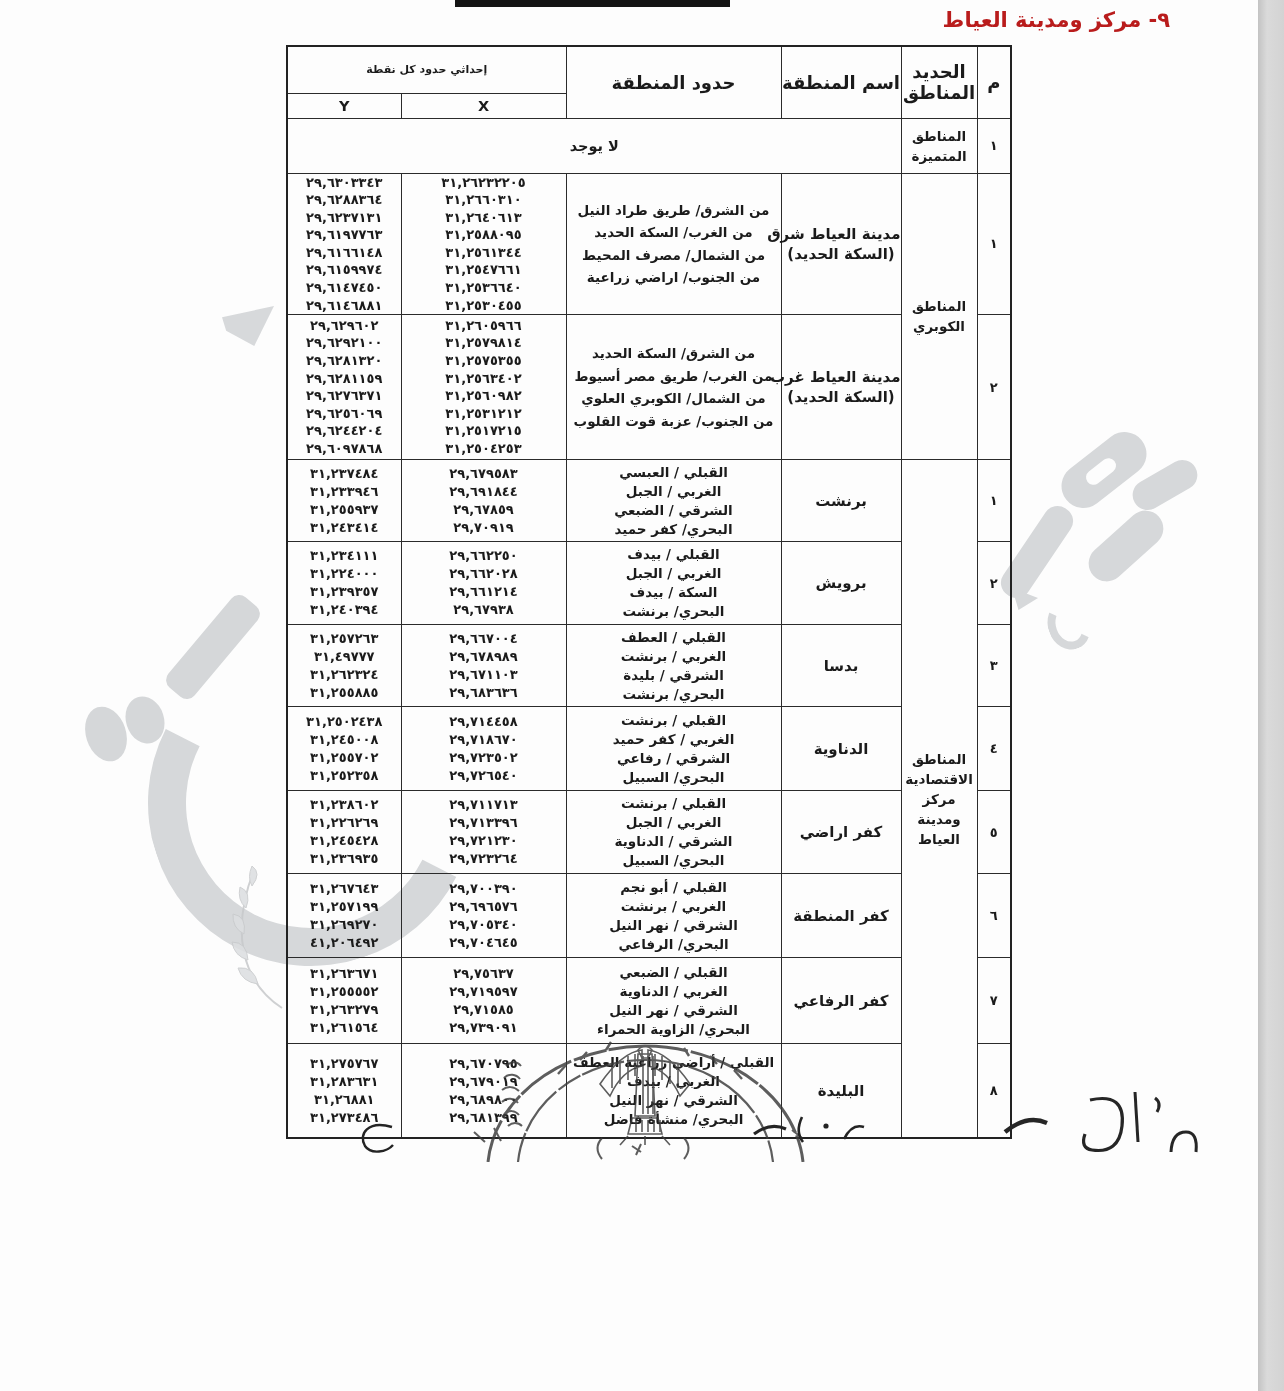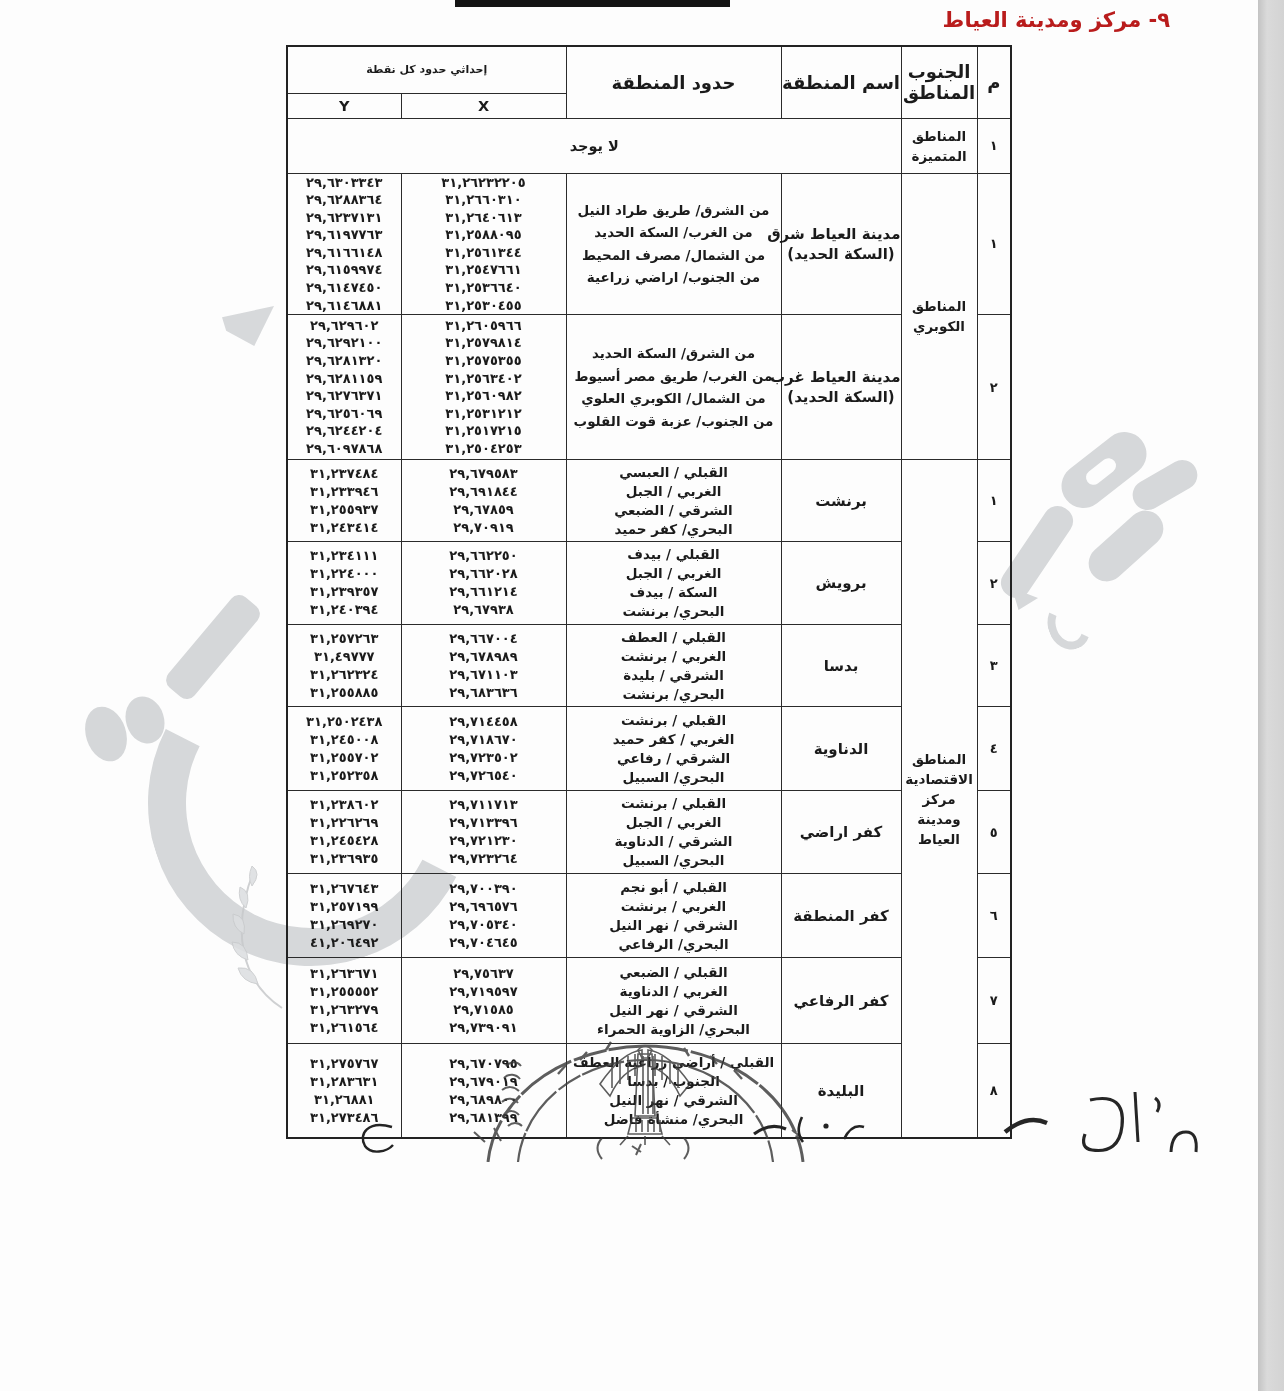--- a/index.html
+++ b/index.html
@@ -104,21 +104,21 @@
       <col style="width:76px">
       <col style="width:120px">
     <col style="width:215px">
       <col style="width:165px">
       <col style="width:114px">
   </colgroup>
   <tbody>
   <tr class="r-head1">
     <th rowspan="2">م</th>
     <th rowspan="2">
-          <div>الجنوب</div>
+          <div>الحديد</div>
           <div>المناطق</div>
         </th>
     <th rowspan="2">اسم المنطقة</th>
     <th rowspan="2">حدود المنطقة</th>
     <th colspan="2" class="coords-h">إحداثي حدود كل نقطة</th>
   </tr>
   <tr class="r-head2">
     <th class="axis">X</th>
     <th class="axis">Y</th>
   </tr>
@@ -378,21 +378,21 @@
           <div>٣١,٢٦١٥٦٤</div>
         </td>
   </tr>
   <tr class="r-b10">
     <td class="num">٨</td>
     <td class="name">
           <div>البليدة</div>
         </td>
     <td class="bounds">
           <div>القبلي /  أراضي زراعية العطف</div>
-          <div>الجنوب /  بدسا</div>
+          <div>الغربي /  بيدف</div>
           <div>الشرقي /  نهر النيل</div>
           <div>البحري/ منشأة فاضل</div>
         </td>
     <td class="coords cell-x">
           <div>٢٩,٦٧٠٧٩٥</div>
           <div>٢٩,٦٧٩٠١٩</div>
           <div>٢٩,٦٨٩٨٠٠</div>
           <div>٢٩,٦٨١٣٩٩</div>
         </td>
     <td class="coords cell-y">

